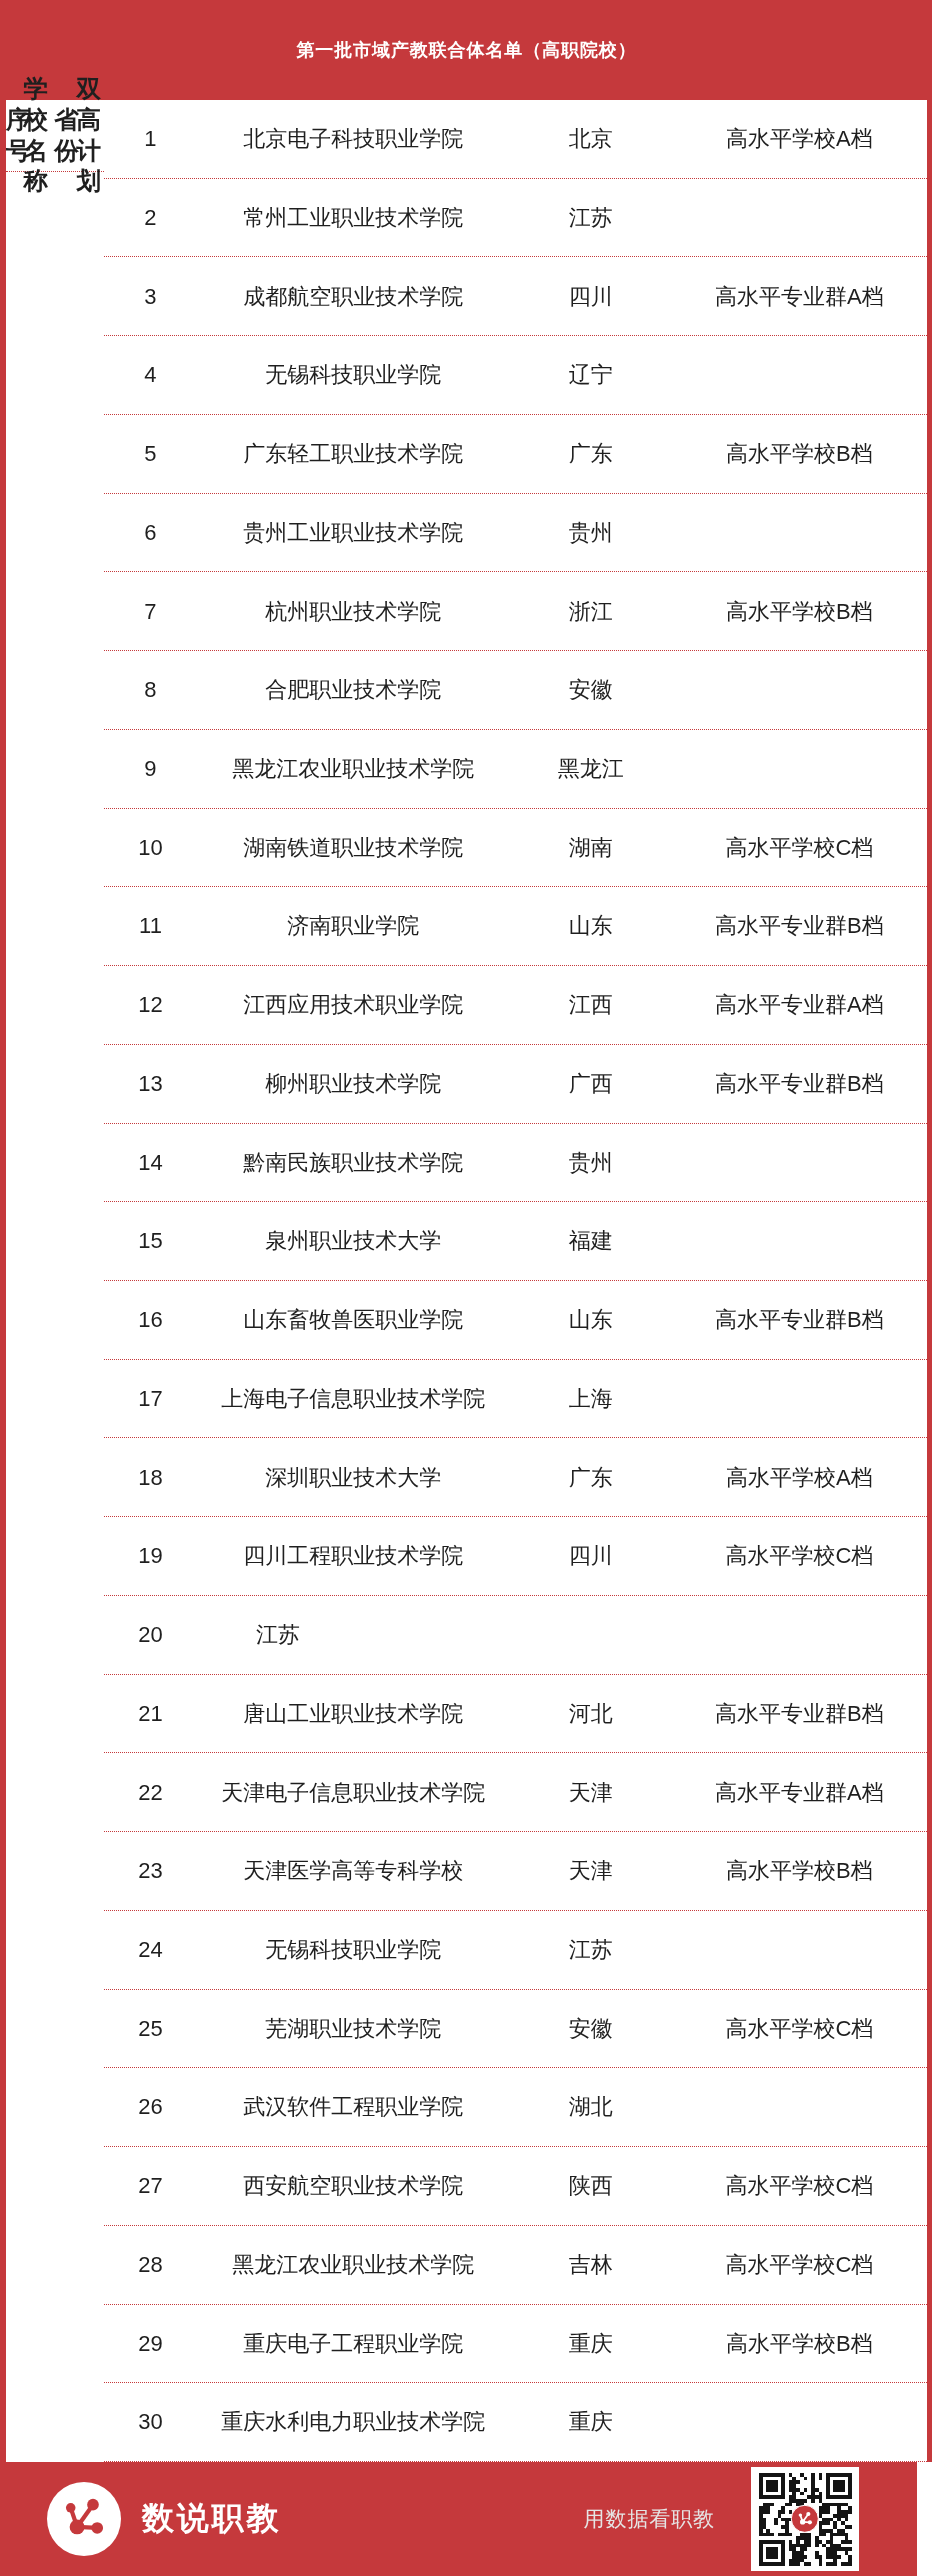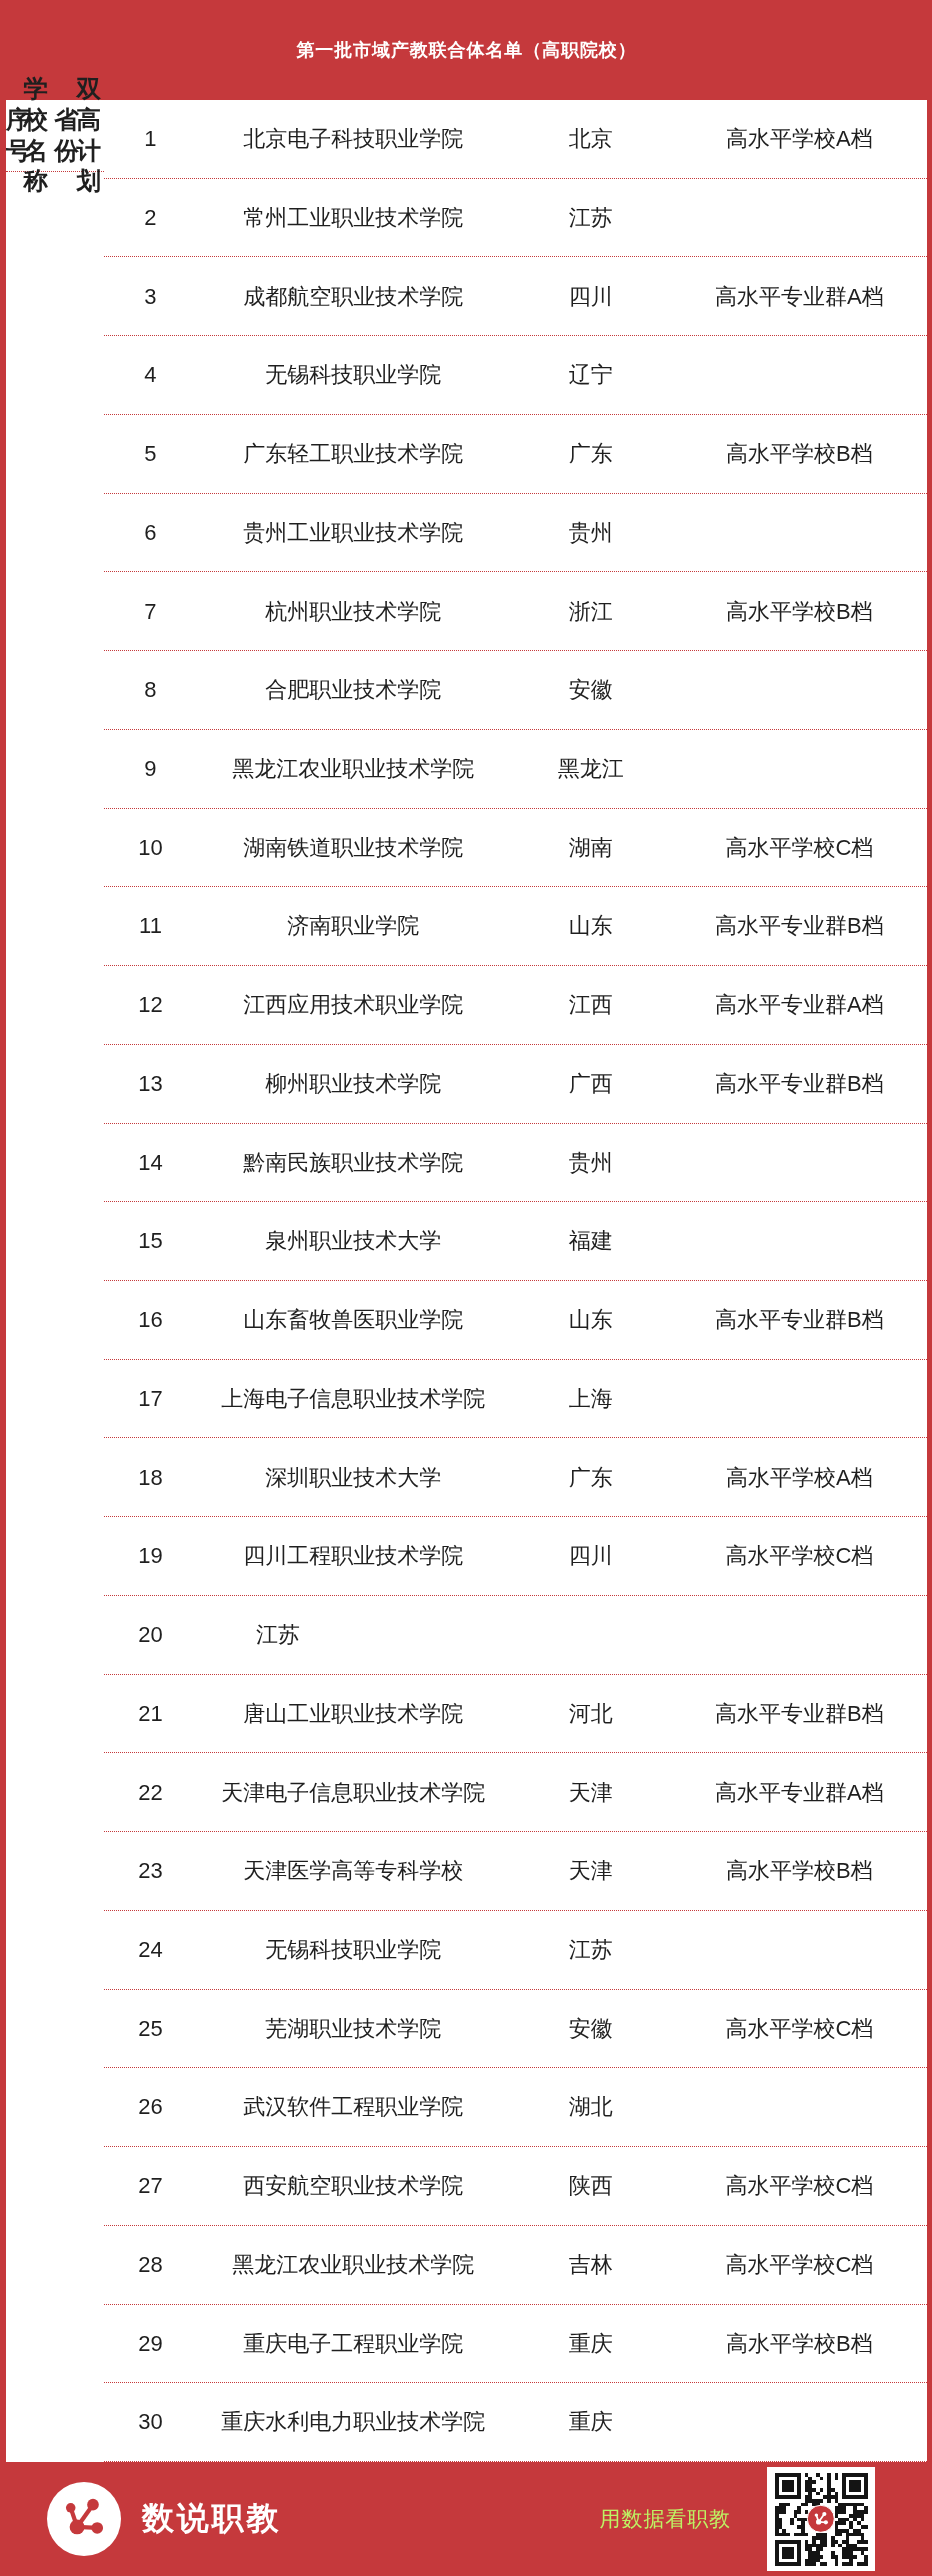--- a/index.html
+++ b/index.html
@@ -39,35 +39,35 @@
     border-bottom:1.9px dotted var(--accent_red);
     font-size:22px;color:var(--text_dark);
   }
   .cell{text-align:center;line-height:1.25;}
   .c-no{width:11.3%;}
   .c-school{width:38%;}
   .c-prov{width:19.7%;}
   .c-plan{width:31%;}
   
   .footer{
-    position:absolute;left:0;right:0;bottom:0;height:114px;
+    position:absolute;left:0;right:16px;bottom:0;height:114px;
     background:var(--accent_red);
     display:flex;align-items:center;
     padding:0 58px 0 47px;box-sizing:border-box;
   }
   .logo-circle{
     width:74px;height:74px;border-radius:50%;background:#fff;
     display:flex;align-items:center;justify-content:center;flex:0 0 auto;
   }
   .logo-circle svg{width:53px;height:53px;}
   .brand{
     color:#fff;font-size:32px;font-weight:bold;margin-left:21px;letter-spacing:2.8px;
   }
   .slogan{
-    color:#bef264;font-size:21px;margin-left:auto;margin-right:36px;letter-spacing:0.9px;
+    color:#e5e5e5;font-size:21px;margin-left:auto;margin-right:36px;letter-spacing:0.9px;
   }
   .qr{
     width:108px;height:104px;background:#fff;position:relative;flex:0 0 auto;
     display:flex;align-items:center;justify-content:center;
   }
   .qr > svg{width:93px;height:93px;display:block;}
   .qr-logo{
     position:absolute;left:50%;top:50%;transform:translate(-50%,-50%);
     width:26.4px;height:26.4px;border-radius:50%;background:var(--accent_red);
     border:1.9px solid #fff;

